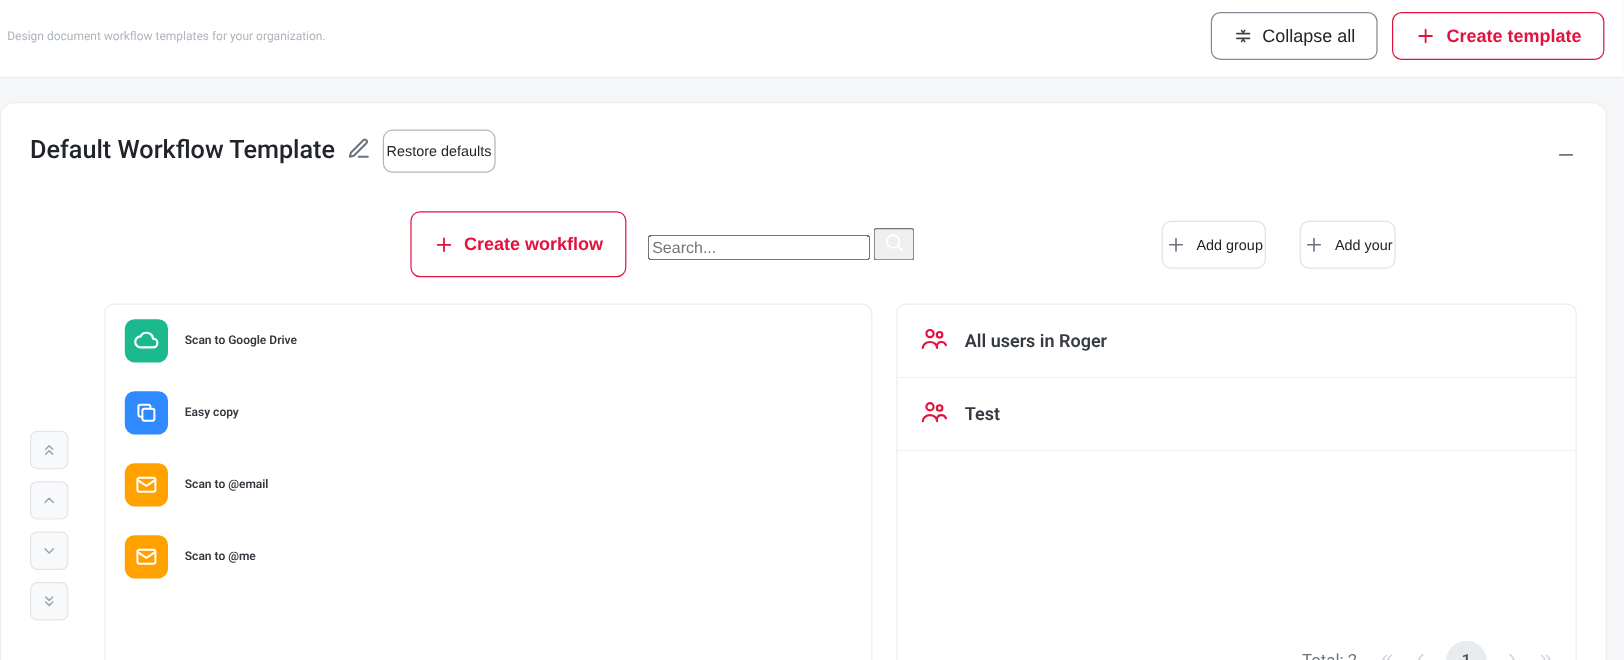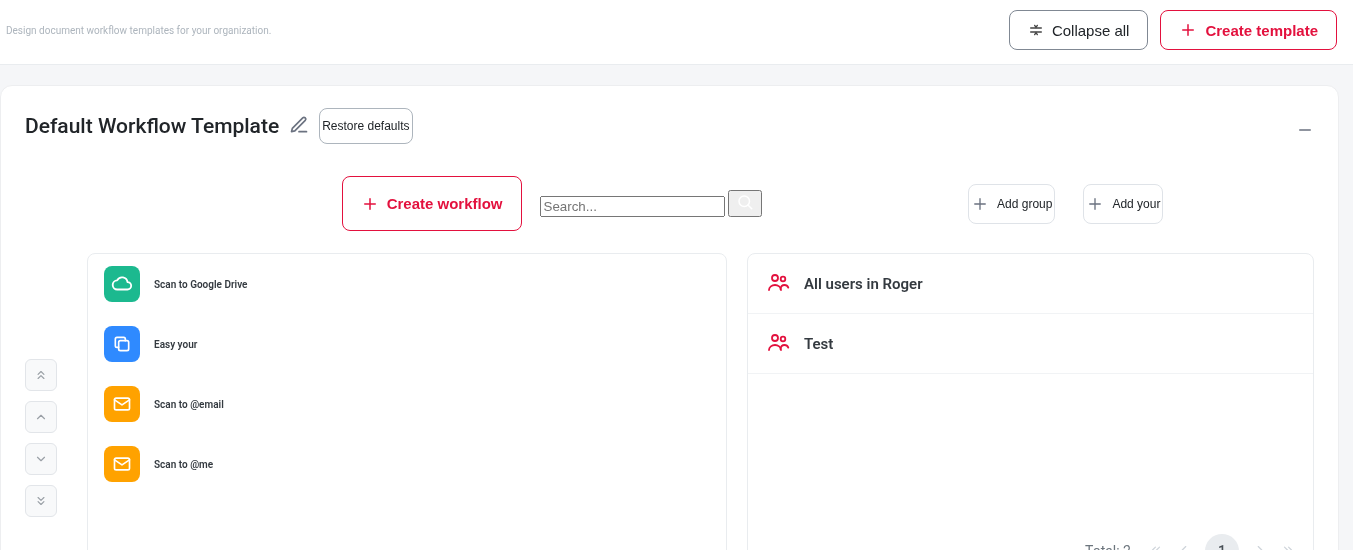--- a/index.html
+++ b/index.html
@@ -288,21 +288,21 @@
           </div>
           <span class="wf-label">Scan to Google Drive</span>
         </div>
         <div class="wf-item">
           <div class="wf-icon blue">
             <svg width="20" height="20" viewBox="0 0 24 24" fill="none" stroke="#fff" stroke-width="2" stroke-linecap="round" stroke-linejoin="round">
                 <rect x="8" y="8" width="12" height="12" rx="2"></rect>
                 <path d="M16 8V6a2 2 0 00-2-2H6a2 2 0 00-2 2v8a2 2 0 002 2h2"></path>
               </svg>
           </div>
-          <span class="wf-label">Easy your</span>
+          <span class="wf-label">Easy copy</span>
         </div>
         <div class="wf-item">
           <div class="wf-icon orange">
             <svg width="20" height="20" viewBox="0 0 24 24" fill="none" stroke="#fff" stroke-width="2" stroke-linecap="round" stroke-linejoin="round">
                 <rect x="3" y="5" width="18" height="14" rx="2"></rect>
                 <path d="M3 7l9 6 9-6"></path>
               </svg>
           </div>
           <span class="wf-label">Scan to @email</span>
         </div>

